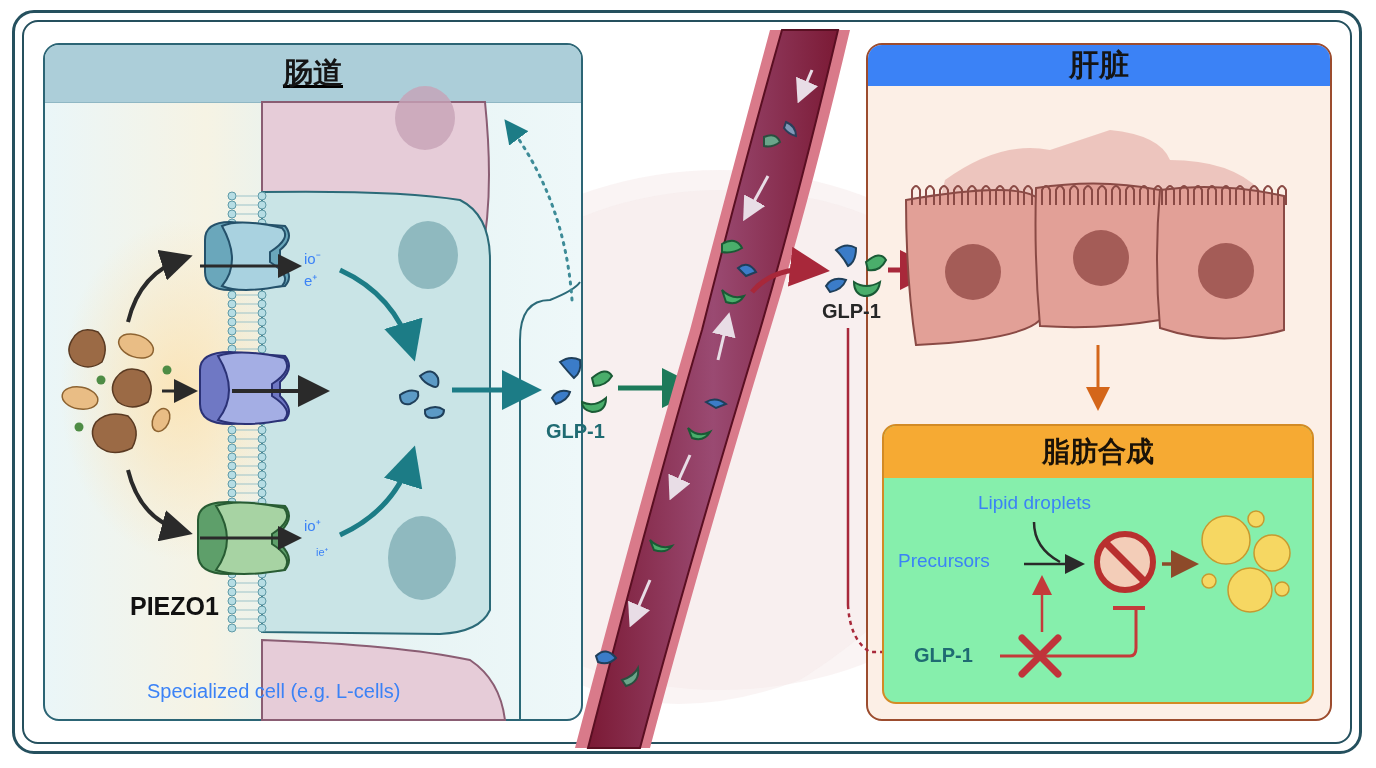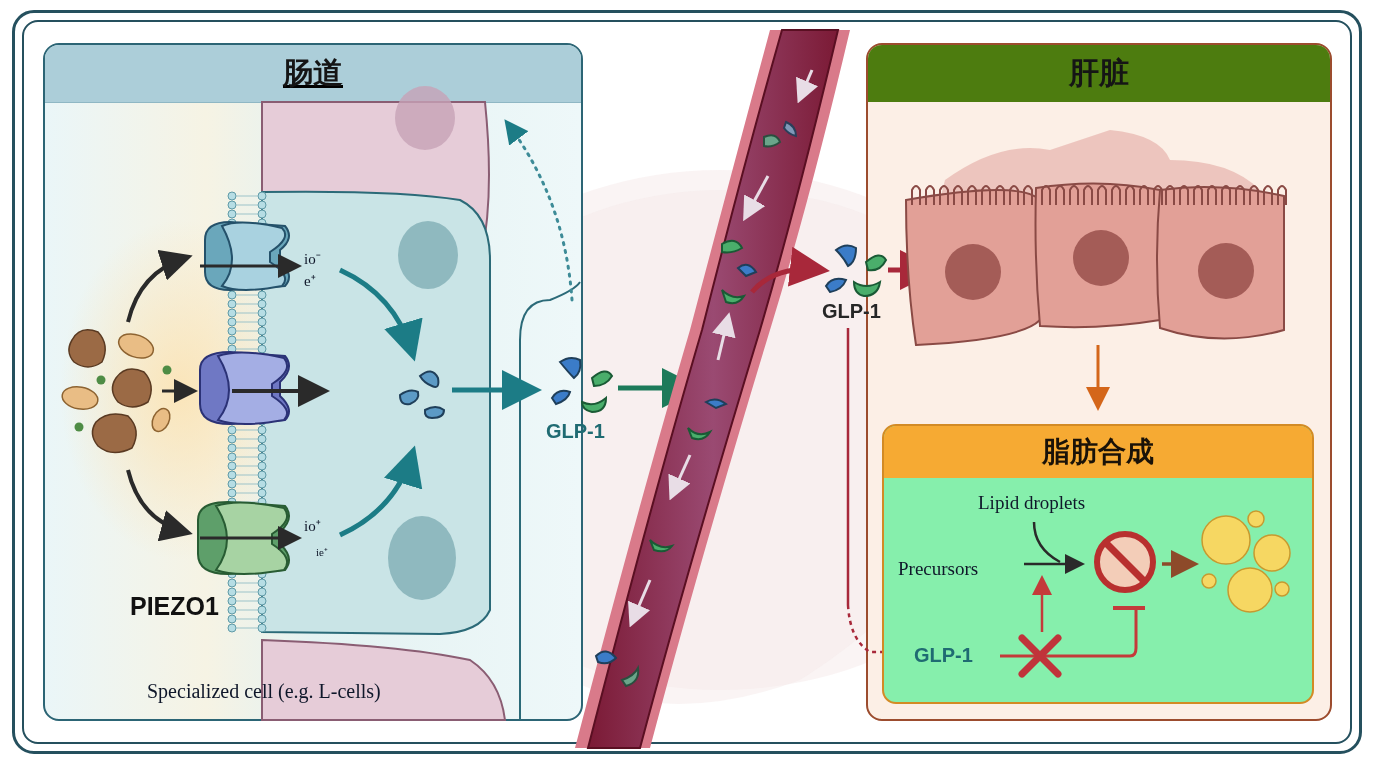--- a/index.html
+++ b/index.html
@@ -3,27 +3,27 @@
 <meta charset="utf-8">
 <style>
   html,body{margin:0;padding:0;background:#ffffff;}
   body{width:1376px;height:768px;position:relative;overflow:hidden;font-family:"DejaVu Sans","Liberation Sans",sans-serif;}
   .frame-outer{position:absolute;left:12px;top:10px;width:1350px;height:744px;border:3px solid #25505e;border-radius:22px;box-sizing:border-box;}
   .frame-inner{position:absolute;left:22px;top:20px;width:1330px;height:724px;border:2px solid #25505e;border-radius:16px;box-sizing:border-box;}
   .panel{position:absolute;box-sizing:border-box;overflow:hidden;}
   .gut-panel{left:43px;top:43px;width:540px;height:678px;border:2.5px solid #2c6575;border-radius:16px;background:linear-gradient(90deg,#eaf6f8 0%,#f6f3e4 30%,#e4f2f2 50%,#eef8f9 100%);}
   .gut-header{position:absolute;left:0;top:0;width:100%;height:57px;background:#acced9;border-bottom:1px solid #8fb7c4;display:flex;align-items:center;justify-content:center;text-decoration:underline;}
   .liver-panel{left:866px;top:43px;width:466px;height:678px;border:2.5px solid #9c4c2e;border-radius:16px;background:#fcefe6;}
-  .liver-header{position:absolute;left:0;top:0;width:100%;height:57px;background:#4d7c0f;display:flex;align-items:center;justify-content:center;}
+  .liver-header{position:absolute;left:0;top:0;width:100%;height:41px;background:#3b82f6;display:flex;align-items:center;justify-content:center;}
   .panel-title{font-family:"DejaVu Sans",sans-serif;font-weight:bold;font-size:30px;color:#151515;}
   .lipo-box{position:absolute;left:882px;top:424px;width:432px;height:280px;border:2.5px solid #d38b25;border-radius:14px;background:#86efac;box-sizing:border-box;overflow:hidden;}
   .lipo-header{position:absolute;left:0;top:0;width:100%;height:52px;background:#f6aa33;display:flex;align-items:center;justify-content:center;}
   .lipo-title{font-family:"DejaVu Sans",sans-serif;font-weight:bold;font-size:28px;color:#1a1208;}
   .txt{position:absolute;white-space:nowrap;}
-  .lbl-dark{font-family:Liberation Serif, serif;color:#0f172a;}
+  .lbl-dark{font-family:Liberation Sans, sans-serif;color:#3b82f6;}
   .glp-teal{font-family:"Liberation Sans",sans-serif;font-weight:bold;color:#1f6b72;font-size:20px;}
   .glp-dark{font-family:"Liberation Sans",sans-serif;font-weight:bold;color:#262626;font-size:20px;}
   svg.layer{position:absolute;left:0;top:0;}
 </style>
 </head>
 <body>
 
 <div class="frame-outer"></div>
 <div class="frame-inner"></div>
 
@@ -400,14 +400,14 @@
     <circle cx="1226" cy="540" r="24"></circle>
     <circle cx="1272" cy="553" r="18"></circle>
     <circle cx="1250" cy="590" r="22"></circle>
     <circle cx="1256" cy="519" r="8"></circle>
     <circle cx="1209" cy="581" r="7"></circle>
     <circle cx="1282" cy="589" r="7"></circle>
   </g>
 </svg>
 
 <div class="txt lbl-dark" style="left:978px;top:492px;font-size:19px;">Lipid droplets</div>
-<div class="txt lbl-dark" style="left:898px;top:550px;font-size:19px;margin-top:8px;">Precursors</div>
+<div class="txt lbl-dark" style="left:898px;top:550px;font-size:19px;">Precursors</div>
 <div class="txt glp-teal" style="left:914px;top:644px;">GLP-1</div>
 
 </body></html>

